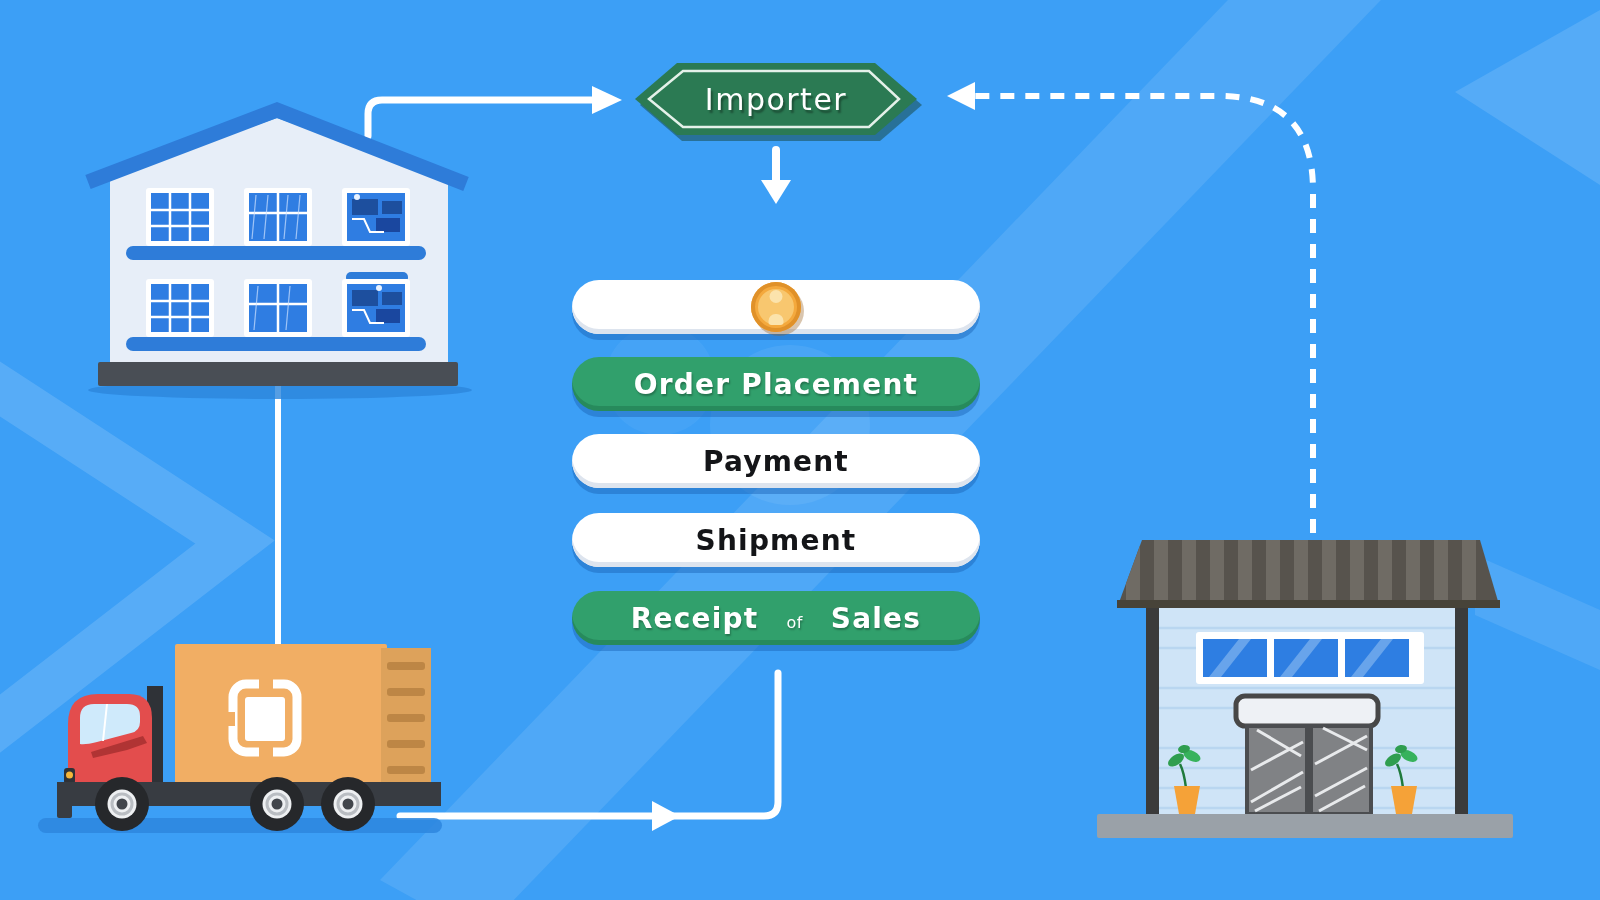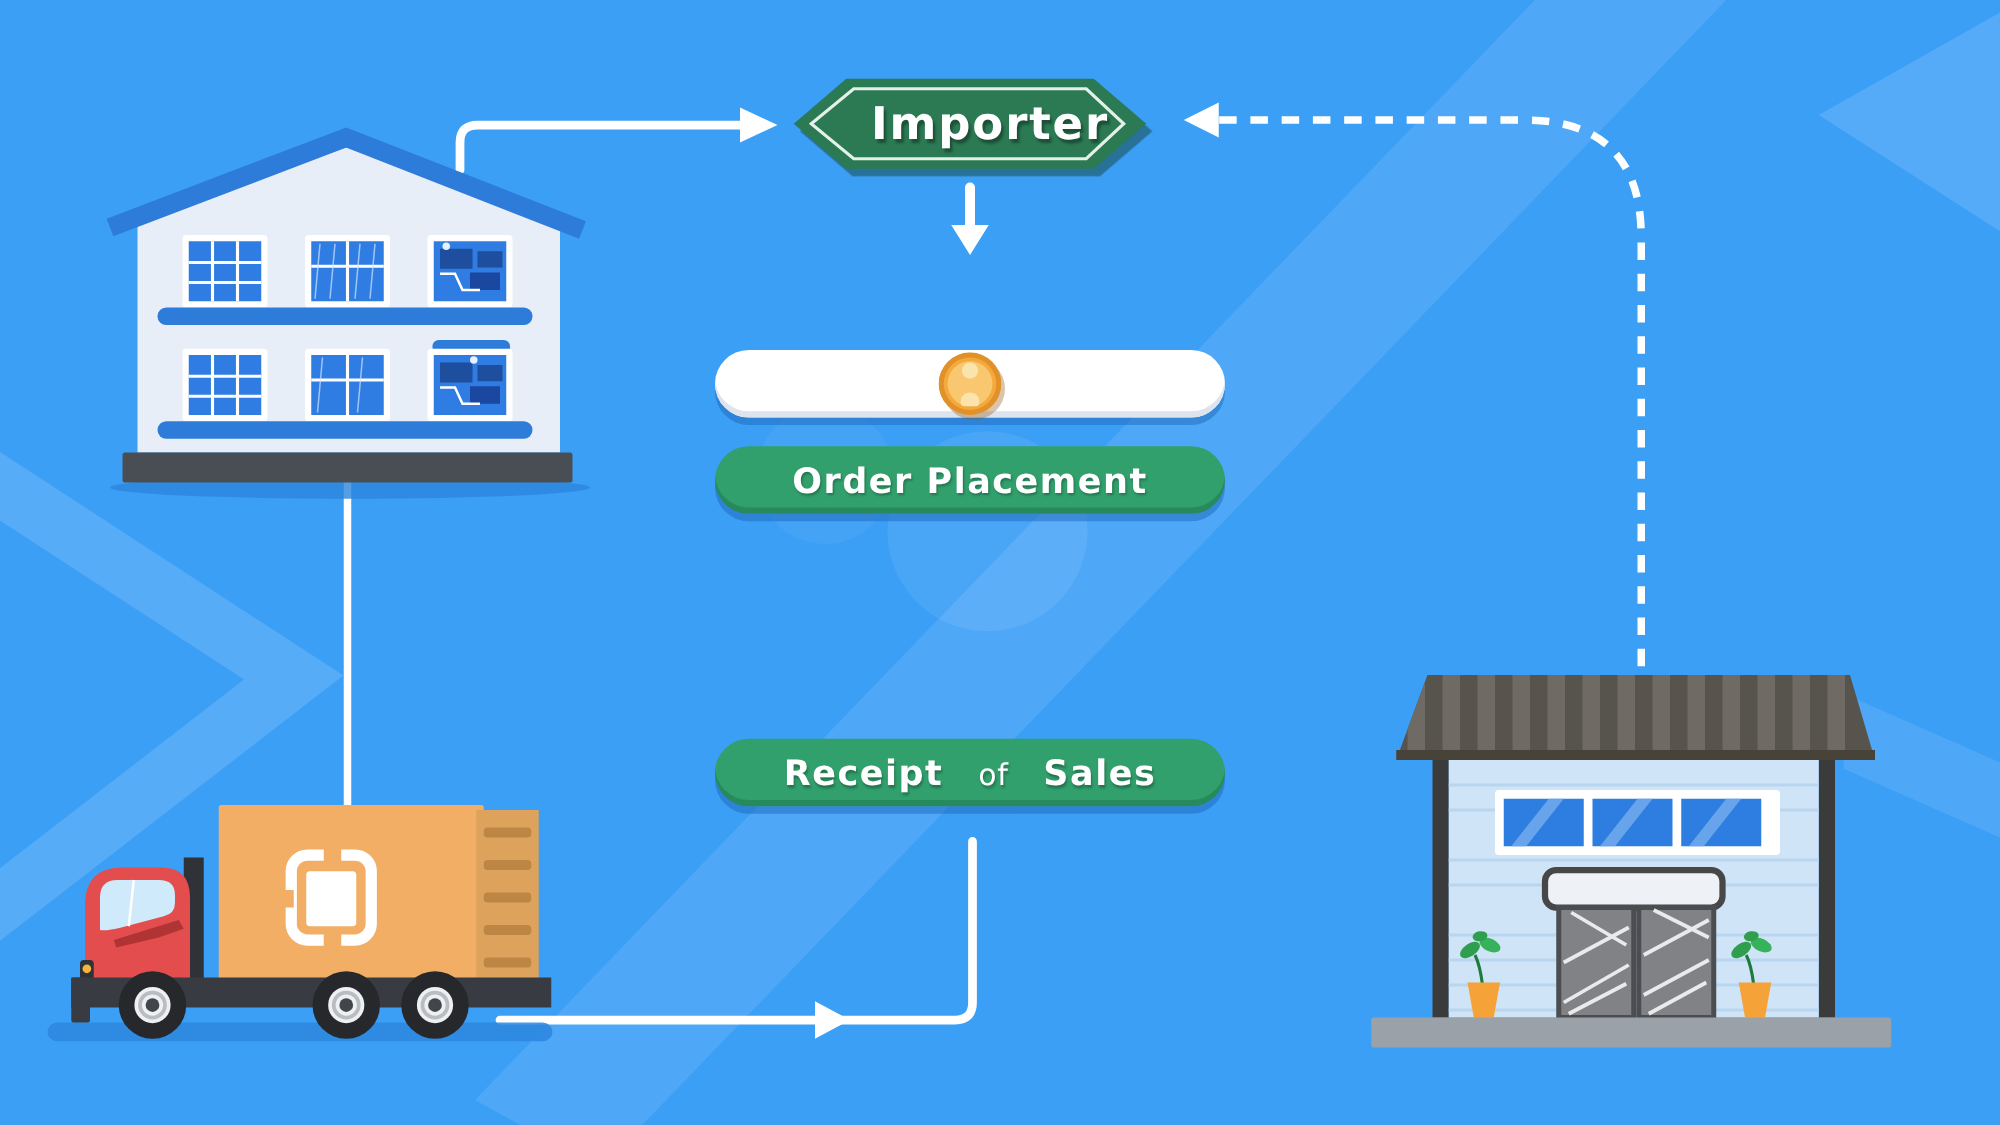--- a/index.html
+++ b/index.html
@@ -3,31 +3,31 @@
 <meta charset="utf-8">
 <style>
   html,body{margin:0;padding:0;background:#222;}
   .canvas{position:relative;width:1600px;height:900px;overflow:hidden;background:#3c9ff6;
           font-family:"DejaVu Sans","Liberation Sans",sans-serif;}
   .layer{position:absolute;left:0;top:0;}
   svg{display:block;}
 
   
   .hexwrap{position:absolute;left:631px;top:59px;width:290px;height:80px;}
-  .hexlabel{position:absolute;left:16px;top:0;width:100%;height:100%;display:flex;align-items:center;justify-content:center;
-            color:#fff;font-size:36px;font-weight:700;letter-spacing:1.5px;text-shadow:2px 3px 2px rgba(0,0,0,.35);}
+  .hexlabel{position:absolute;left:0;top:0;width:100%;height:100%;display:flex;align-items:center;justify-content:center;
+            color:#fff;font-size:30px;font-weight:400;letter-spacing:1.5px;text-shadow:2px 3px 2px rgba(0,0,0,.35);}
   .pill{position:absolute;left:572px;width:408px;height:54px;border-radius:27px;
         display:flex;align-items:center;justify-content:center;margin-top:40px;}
   .pill.white{background:#ffffff;box-shadow:0 6px 0 rgba(24,97,180,.45), inset 0 -5px 0 #dde4ee;}
   .pill.green{background:#31a06c;box-shadow:0 6px 0 rgba(24,97,180,.45), inset 0 -5px 0 rgba(16,82,50,.28);}
   .pill-label{font-size:28px;font-weight:700;letter-spacing:1.2px;}
   .pill.white .pill-label{color:#141518;}
   .pill.green .pill-label{color:#ffffff;text-shadow:1px 2px 2px rgba(0,0,0,.28);}
   .pill-label.parts{display:flex;gap:28px;align-items:baseline;}
-  .pill-label .of{font-weight:400;font-size:24px;letter-spacing:.5px;}
+  .pill-label .of{font-weight:400;font-size:16px;letter-spacing:.5px;}
 
   
   .coin{position:absolute;left:50%;top:50%;transform:translate(-50%,-50%);width:50px;height:50px;border-radius:50%;
         background:#f4a93d;box-shadow:inset 0 0 0 4px #e09129, 3px 4px 0 rgba(146,88,22,.35);}
   .coin-inner{position:absolute;inset:7px;border-radius:50%;background:#f8c76f;}
   .coin-head{position:absolute;left:50%;top:8px;transform:translateX(-50%);width:13px;height:13px;border-radius:50%;background:#fbe3ac;}
   .coin-body{position:absolute;left:50%;bottom:7px;transform:translateX(-50%);width:15px;height:11px;
              border-radius:7px 7px 3px 3px;background:#fbe3ac;}
 </style>
 </head>
@@ -264,20 +264,26 @@
   <div class="pill white" style="top:240px;">
     <div class="coin">
       <div class="coin-inner"></div>
       <div class="coin-head"></div>
       <div class="coin-body"></div>
     </div>
   </div>
   <div class="pill green" style="top:317px;">
     <span class="pill-label">Order Placement</span>
   </div>
+  <div class="pill white" style="top:394px;">
+    <span class="pill-label">Payment</span>
+  </div>
+  <div class="pill white" style="top:473px;">
+    <span class="pill-label">Shipment</span>
+  </div>
   <div class="pill green" style="top:551px;">
     <span class="pill-label parts">
       <span>Receipt</span>
       <span class="of">of</span>
       <span>Sales</span>
     </span>
   </div>
 
 </div>
 

